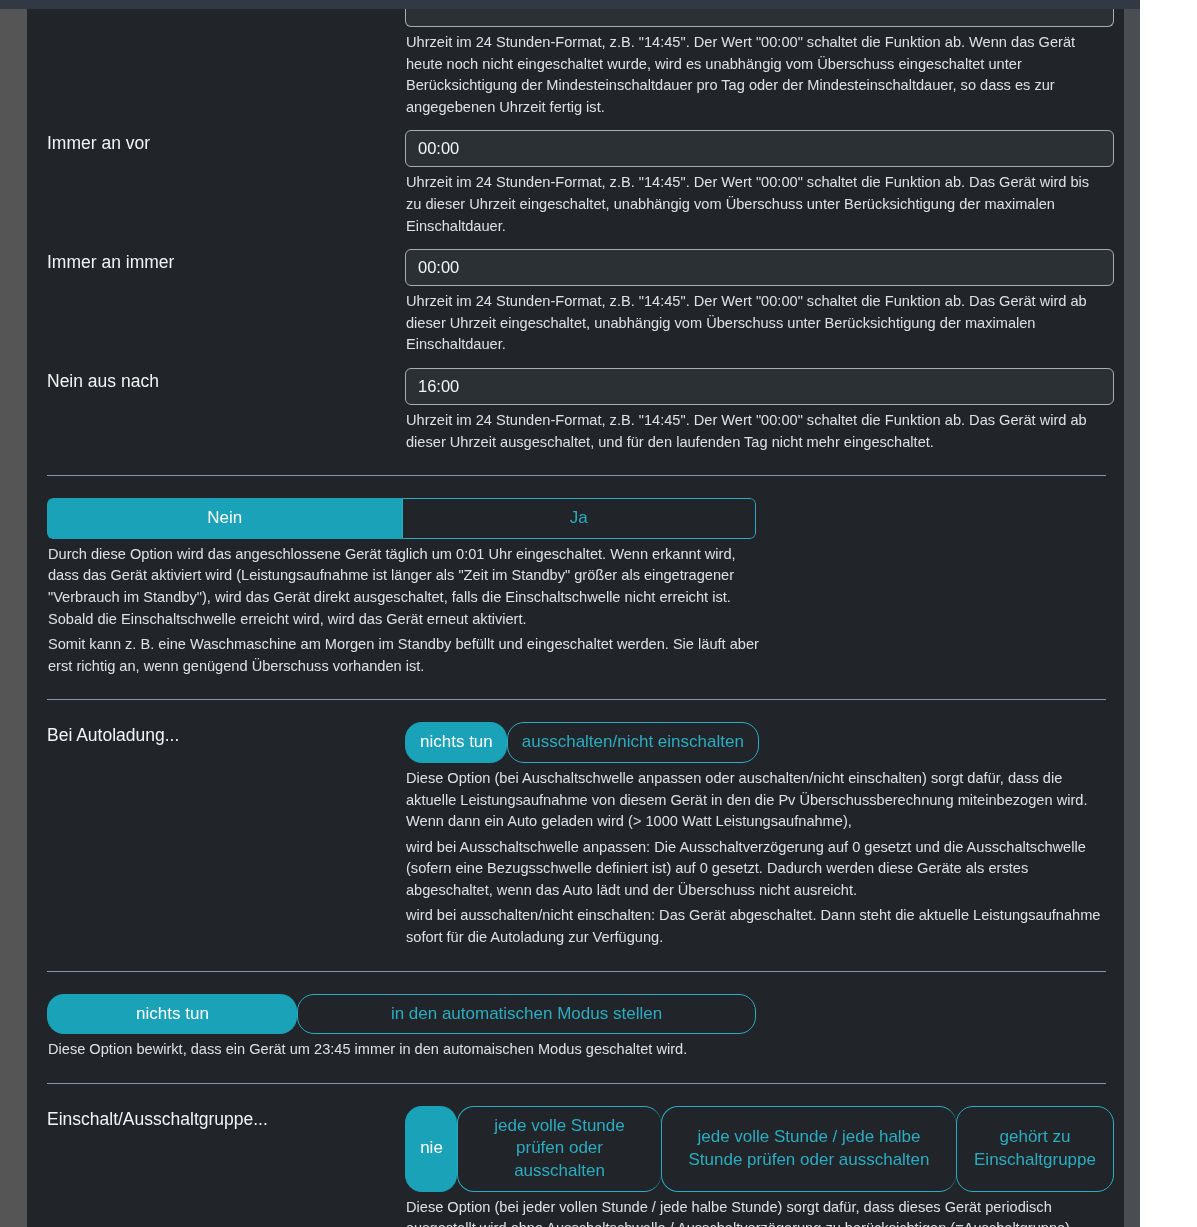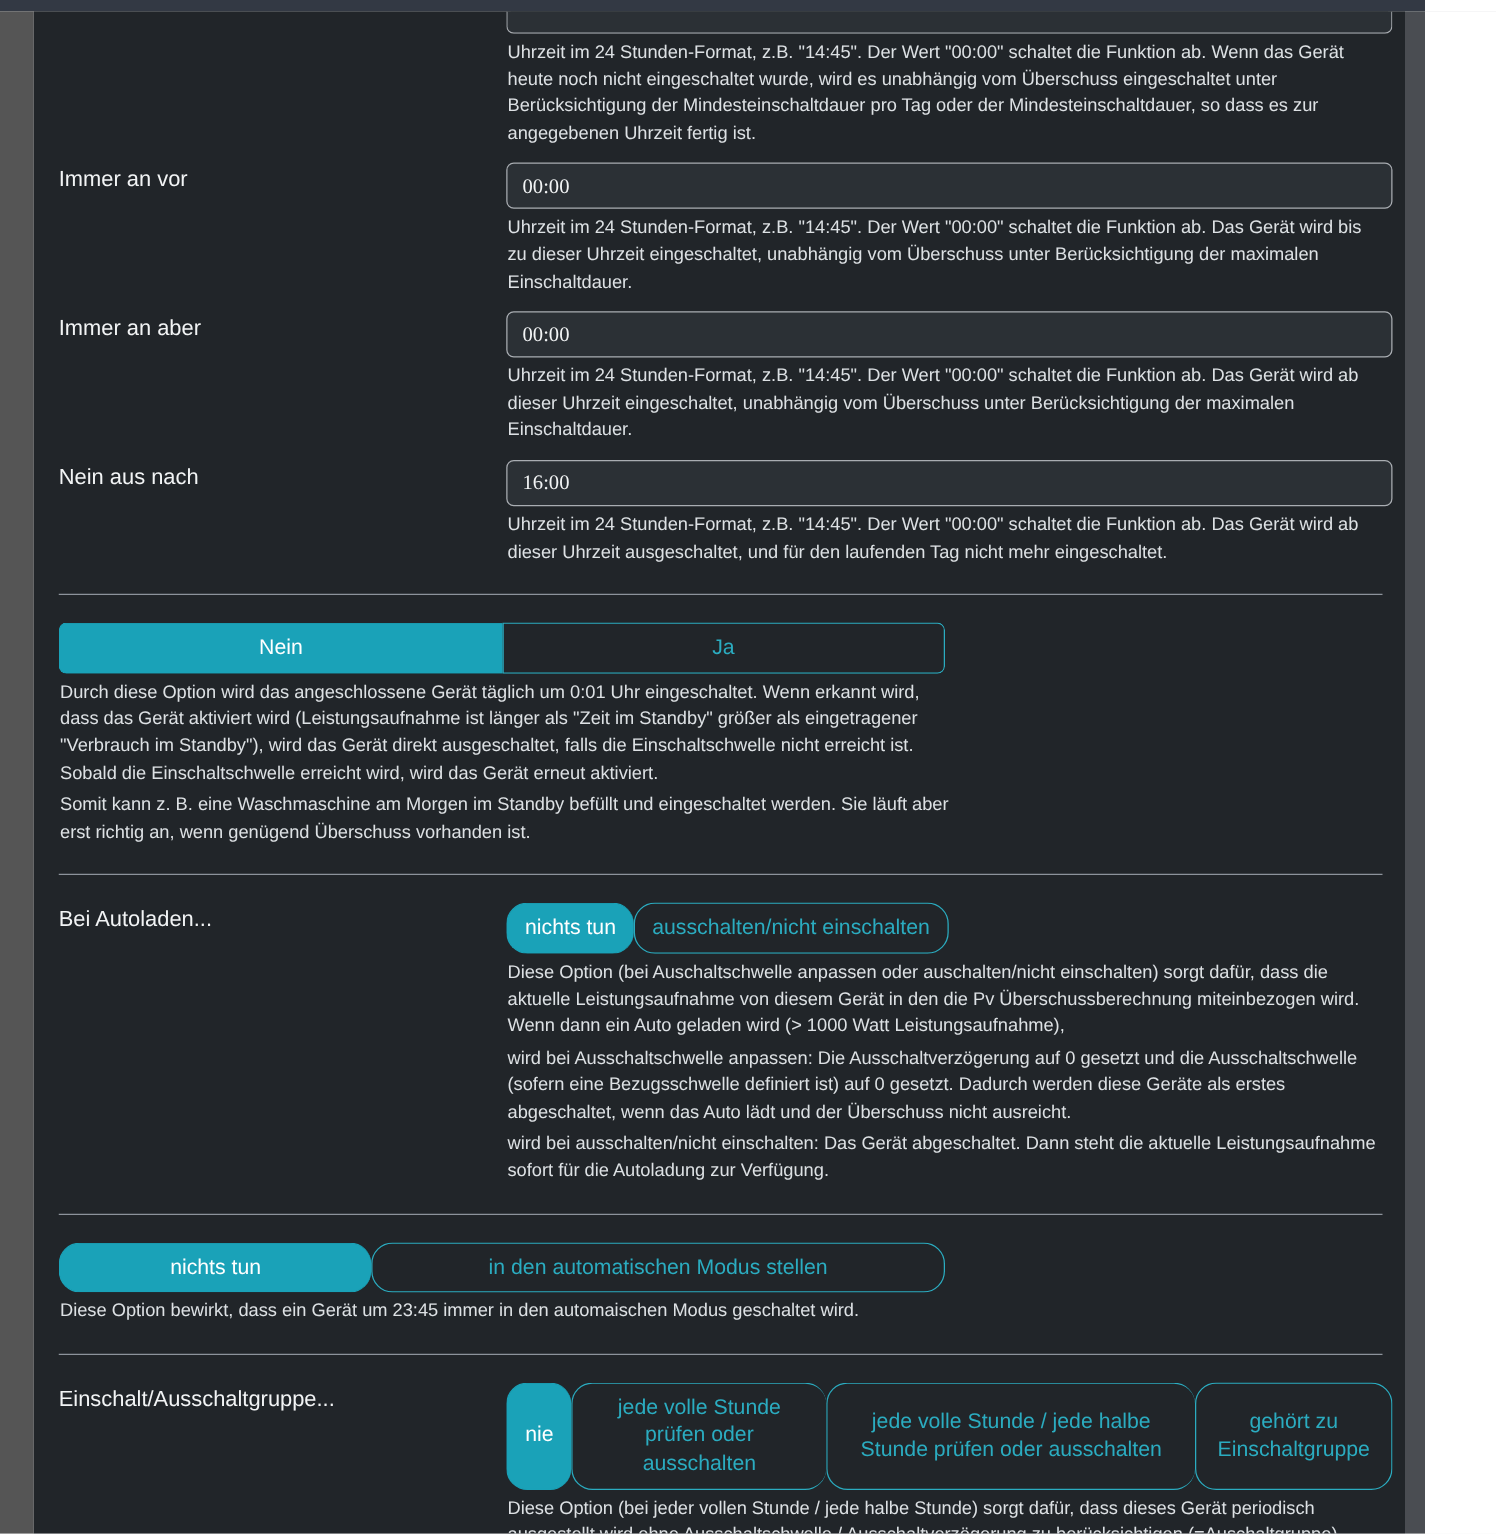--- a/index.html
+++ b/index.html
@@ -86,21 +86,21 @@
   
   .tinput {
     display: block;
     width: 709px;
     height: 37px;
     background: #2b3035;
     border: 1px solid #a9adb2;
     border-radius: 6px;
     color: #f2f4f5;
     font-size: 16.5px;
-    font-family: Liberation Serif, serif;
+    font-family: Liberation Sans, sans-serif;
     padding: 0 12px;
     outline: none;
   }
   .tinput.cut {
     height: 18px;
     border-top: 0;
     border-radius: 0 0 6px 6px;
     padding: 0;
   }
 
@@ -175,21 +175,21 @@
         <div class="label-col">Immer an vor</div>
         <div class="field-col">
           <input class="tinput" type="text" value="00:00" style="">
           <div class="help">Uhrzeit im 24 Stunden-Format, z.B. "14:45". Der Wert "00:00" schaltet die Funktion ab. Das Gerät wird bis zu dieser Uhrzeit eingeschaltet, unabhängig vom Überschuss unter Berücksichtigung der maximalen Einschaltdauer.</div>
         </div>
       </div>
 
       <div class="spacer-12"></div>
 
       <div class="row">
-        <div class="label-col">Immer an aber</div>
+        <div class="label-col">Immer an immer</div>
         <div class="field-col">
           <input class="tinput" type="text" value="00:00" style="">
           <div class="help">Uhrzeit im 24 Stunden-Format, z.B. "14:45". Der Wert "00:00" schaltet die Funktion ab. Das Gerät wird ab dieser Uhrzeit eingeschaltet, unabhängig vom Überschuss unter Berücksichtigung der maximalen Einschaltdauer.</div>
         </div>
       </div>
 
       <div class="spacer-12"></div>
 
       <div class="row">
         <div class="label-col">Nein aus nach</div>
@@ -212,21 +212,21 @@
           <div class="help">Durch diese Option wird das angeschlossene Gerät täglich um 0:01 Uhr eingeschaltet. Wenn erkannt wird, dass das Gerät aktiviert wird (Leistungsaufnahme ist länger als "Zeit im Standby" größer als eingetragener "Verbrauch im Standby"), wird das Gerät direkt ausgeschaltet, falls die Einschaltschwelle nicht erreicht ist. Sobald die Einschaltschwelle erreicht wird, wird das Gerät erneut aktiviert.</div>
           <div class="help tight">Somit kann z. B. eine Waschmaschine am Morgen im Standby befüllt und eingeschaltet werden. Sie läuft aber erst richtig an, wenn genügend Überschuss vorhanden ist.</div>
         </div>
       </div>
 
       <div class="spacer-22"></div>
       <hr class="sep">
       <div class="spacer-22"></div>
 
       <div class="row">
-        <div class="label-col">Bei Autoladen...</div>
+        <div class="label-col">Bei Autoladung...</div>
         <div class="field-col">
           <div class="btngroup auto">
             <div class="btn active">nichts tun</div>
             <div class="btn">ausschalten/nicht einschalten</div>
           </div>
           <div class="help">Diese Option (bei Auschaltschwelle anpassen oder auschalten/nicht einschalten) sorgt dafür, dass die aktuelle Leistungsaufnahme von diesem Gerät in den die Pv Überschussberechnung miteinbezogen wird. Wenn dann ein Auto geladen wird (&gt; 1000 Watt Leistungsaufnahme),</div>
           <div class="help tight">wird bei Ausschaltschwelle anpassen: Die Ausschaltverzögerung auf 0 gesetzt und die Ausschaltschwelle (sofern eine Bezugsschwelle definiert ist) auf 0 gesetzt. Dadurch werden diese Geräte als erstes abgeschaltet, wenn das Auto lädt und der Überschuss nicht ausreicht.</div>
           <div class="help tight">wird bei ausschalten/nicht einschalten: Das Gerät abgeschaltet. Dann steht die aktuelle Leistungsaufnahme sofort für die Autoladung zur Verfügung.</div>
         </div>
       </div>

